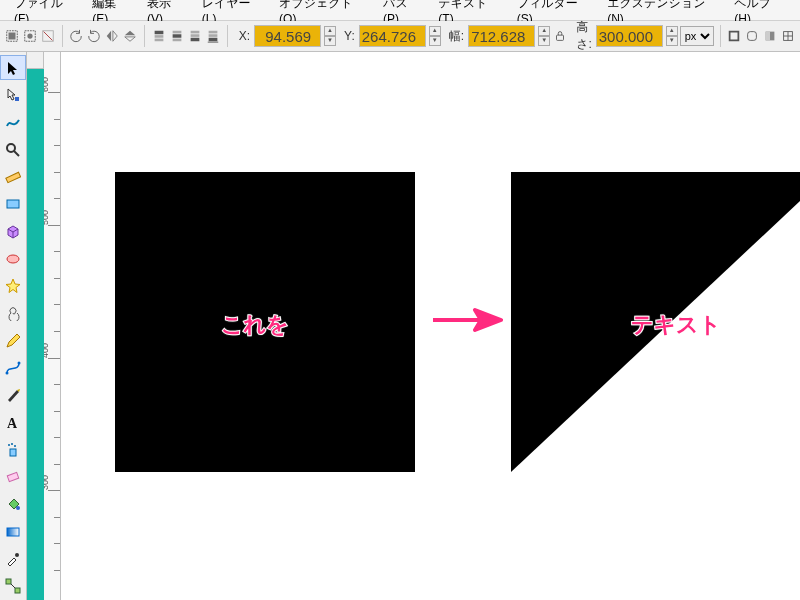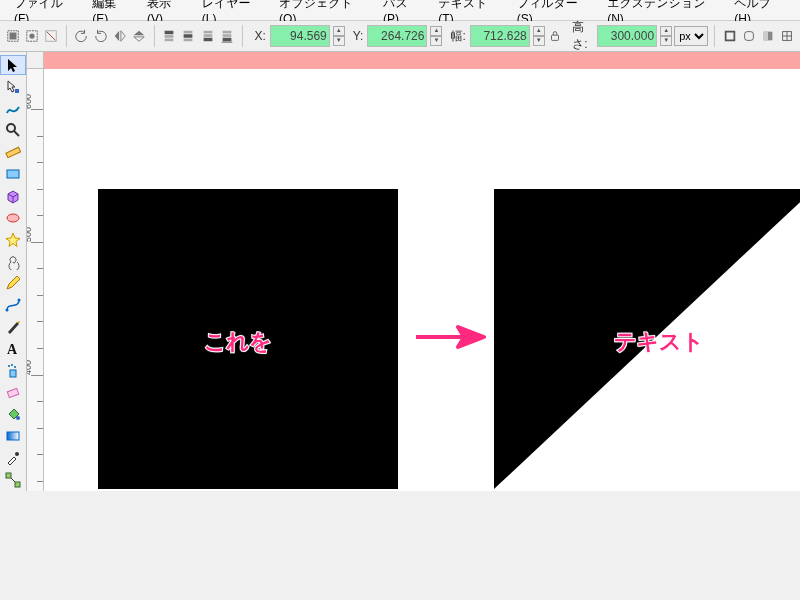--- a/index.html
+++ b/index.html
@@ -5,21 +5,21 @@
   html, body {
     margin: 0; padding: 0;
     width: 800px; height: 600px;
     overflow: hidden;
     font-family: "MS UI Gothic", "Meiryo", sans-serif;
     font-size: 12px;
     background: #f0f0f0;
     color: #000;
   }
   .app {
-    width: 800px; height: 491px;
+    width: 800px; height: 600px;
     display: flex; flex-direction: column;
     background: #ece9d8;
   }
   
   .menubar {
     display: flex;
     align-items: center;
     height: 20px;
     padding: 0 6px;
     background: #f5f5f5;
@@ -51,25 +51,25 @@
     border: 1px solid transparent;
     color: #444;
   }
   .tb-btn svg { width: 14px; height: 14px; }
   .coord-label {
     margin-left: 6px; margin-right: 2px;
     color: #333;
   }
   .coord-input {
     width: 54px; height: 18px;
-    font-size: 12px;
+    font-size: 15px;
     text-align: right;
-    padding-right: 2px;
+    padding-right: 9px;
     border: 1px solid #bbb;
-    background: #86efac;
+    background: #eab308;
     color: #444;
   }
   .spinner {
     display: flex; flex-direction: column;
     margin-left: 1px;
   }
   .spinner div {
     width: 10px; height: 8px;
     border: 1px solid #aaa;
     background: #eee;
@@ -105,23 +105,23 @@
     border: 1px solid transparent;
   }
   .tool.active {
     background: #d8e6ff;
     border-color: #8ab0e8;
   }
   .tool svg { width: 16px; height: 16px; }
   
   .canvas-wrap {
     flex: 1;
-    display: flex; flex-direction: column;
+    display: flex; 
     position: relative;
-    background: #fca5a5;
+    background: #14b8a6;
   }
   .ruler-top {
     height: 16px;
     background: #f7f7f7;
     border-bottom: 1px solid #c0c0c0;
     position: relative;
     overflow: hidden;
     font-size: 9px;
     color: #555;
   }

